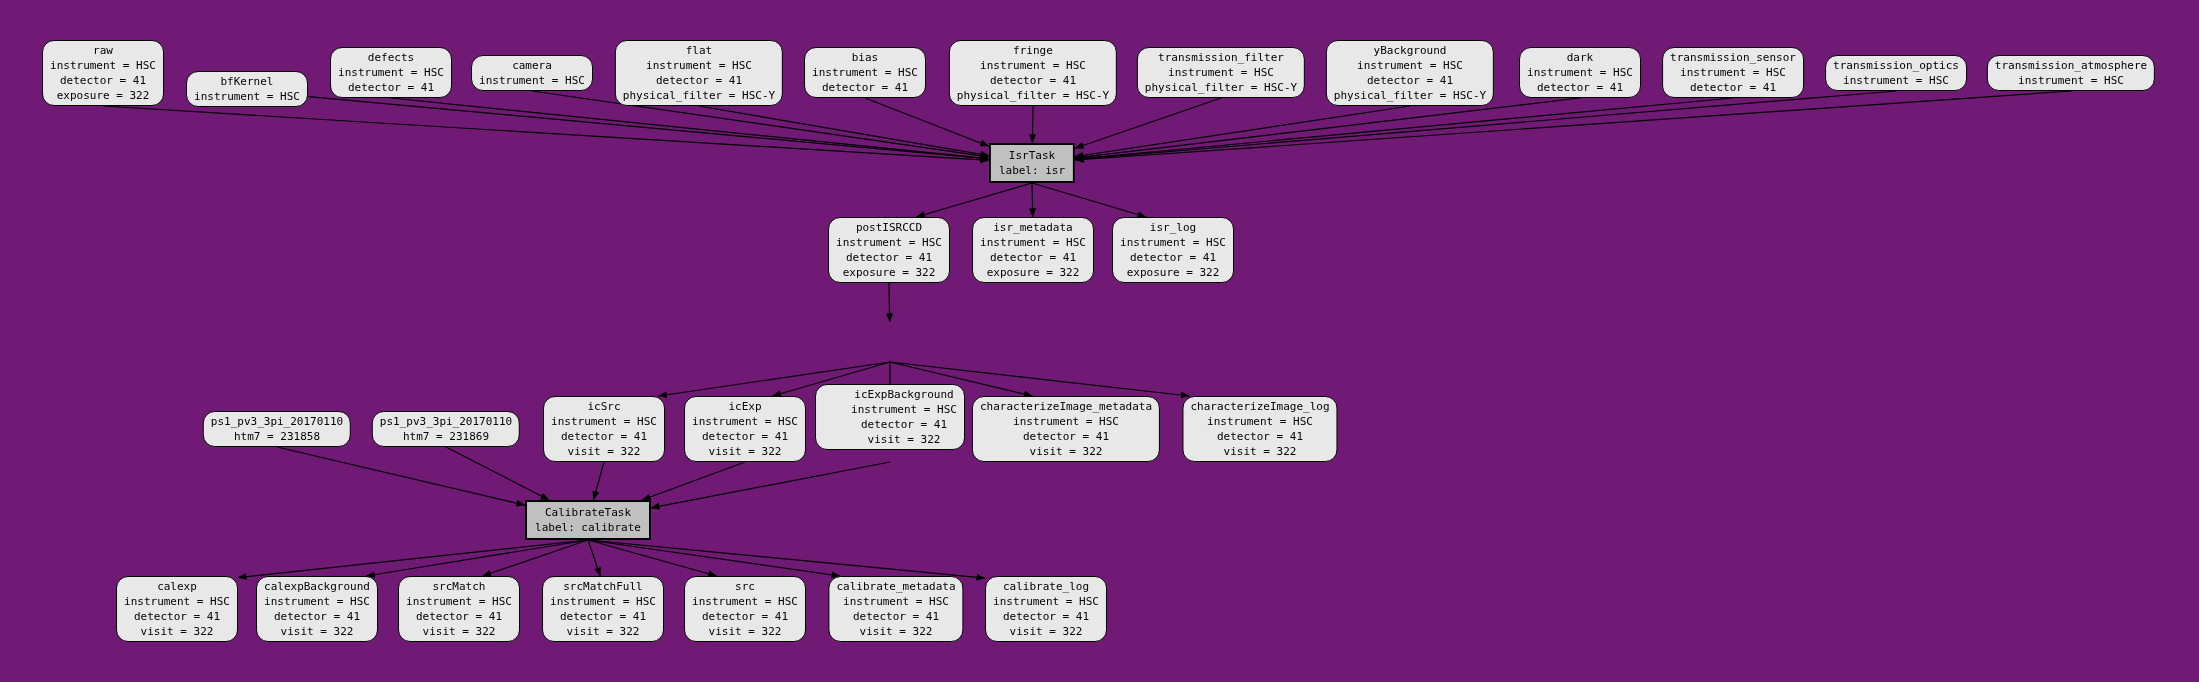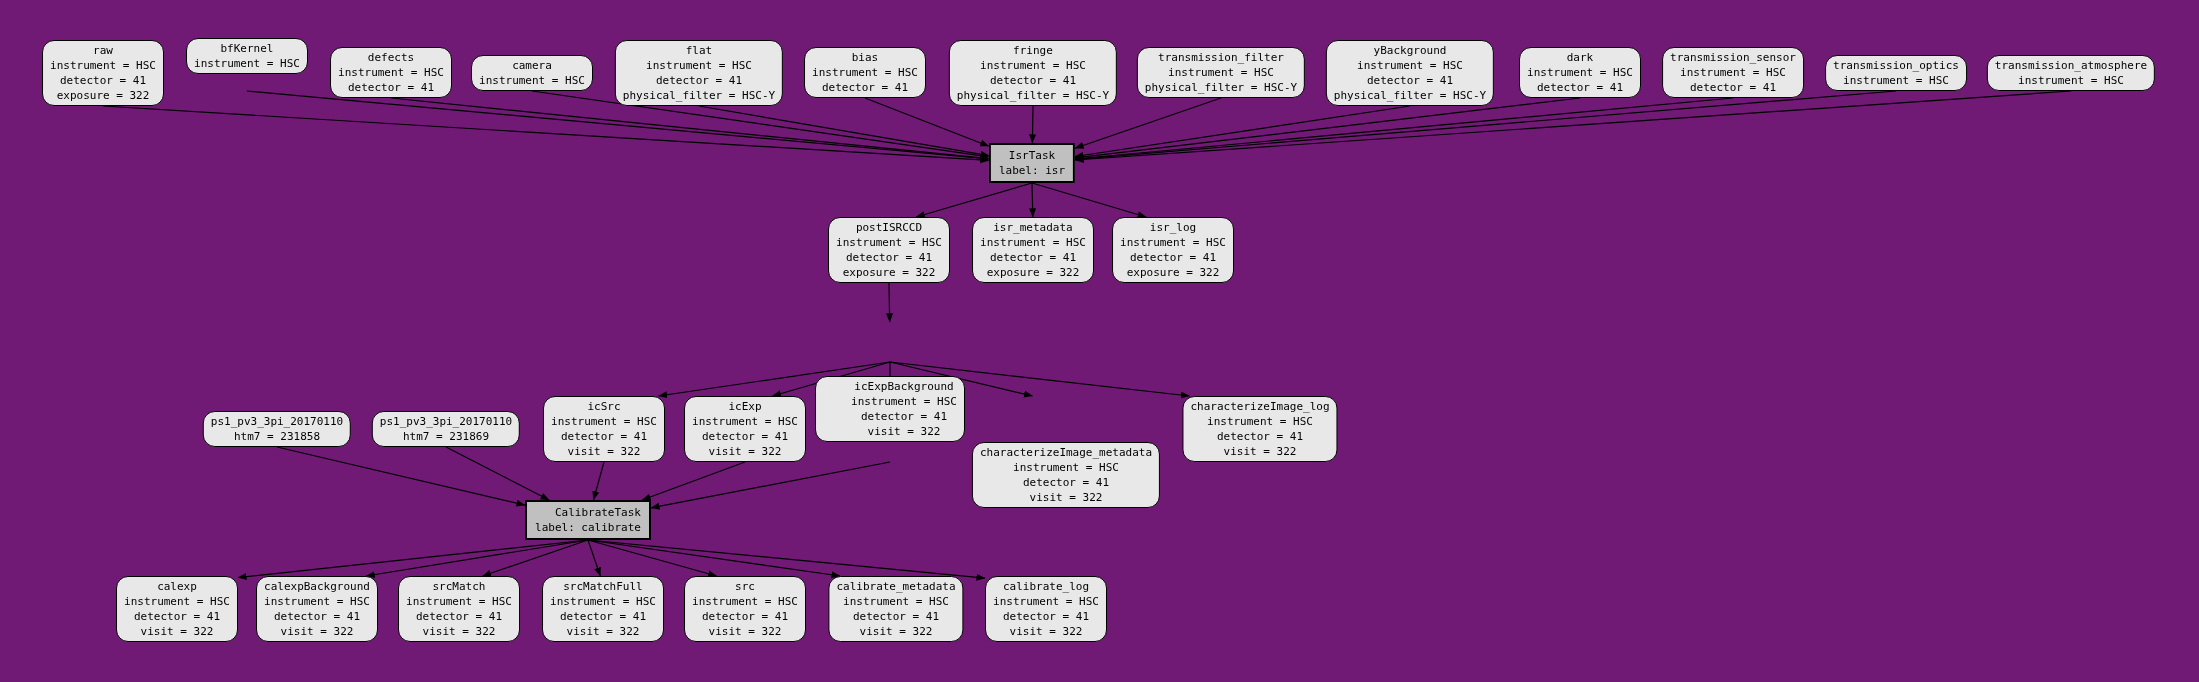--- a/index.html
+++ b/index.html
@@ -93,21 +93,21 @@
         <line x1="588.0" y1="540.0" x2="985.0" y2="578.1" stroke="#000000" stroke-width="1.2" marker-end="url(#arrowhead)"></line>
       </g>
   </svg>
 
 <div class="node dataset" style="left: 103px; top: 40px; background: rgb(232, 232, 232);">
       <div class="line">raw</div>
       <div class="line">instrument = HSC</div>
       <div class="line">detector = 41</div>
       <div class="line">exposure = 322</div>
     </div>
-    <div class="node dataset" style="left: 247px; top: 38px; background: rgb(232, 232, 232);">
+    <div class="node dataset" style="left: 247px; top: 71px; background: rgb(232, 232, 232);">
       <div class="line">bfKernel</div>
       <div class="line">instrument = HSC</div>
     </div>
     <div class="node dataset" style="left: 391px; top: 47px; background: rgb(232, 232, 232);">
       <div class="line">defects</div>
       <div class="line">instrument = HSC</div>
       <div class="line">detector = 41</div>
     </div>
     <div class="node dataset" style="left: 532px; top: 55px; background: rgb(232, 232, 232);">
       <div class="line">camera</div>
@@ -194,39 +194,39 @@
       <div class="line">instrument = HSC</div>
       <div class="line">detector = 41</div>
       <div class="line">visit = 322</div>
     </div>
     <div class="node dataset" style="left: 745px; top: 396px; background: rgb(232, 232, 232);">
       <div class="line">icExp</div>
       <div class="line">instrument = HSC</div>
       <div class="line">detector = 41</div>
       <div class="line">visit = 322</div>
     </div>
-    <div class="node dataset" style="left: 890px; top: 376px; background: rgb(232, 232, 232); padding-left: 35px;">
+    <div class="node dataset" style="left: 890px; top: 384px; background: rgb(232, 232, 232); padding-left: 35px;">
       <div class="line">icExpBackground</div>
       <div class="line">instrument = HSC</div>
       <div class="line">detector = 41</div>
       <div class="line">visit = 322</div>
     </div>
-    <div class="node dataset" style="left: 1066px; top: 396px; background: rgb(232, 232, 232); margin-top: 46px;">
+    <div class="node dataset" style="left: 1066px; top: 396px; background: rgb(232, 232, 232);">
       <div class="line">characterizeImage_metadata</div>
       <div class="line">instrument = HSC</div>
       <div class="line">detector = 41</div>
       <div class="line">visit = 322</div>
     </div>
     <div class="node dataset" style="left: 1260px; top: 396px; background: rgb(232, 232, 232);">
       <div class="line">characterizeImage_log</div>
       <div class="line">instrument = HSC</div>
       <div class="line">detector = 41</div>
       <div class="line">visit = 322</div>
     </div>
-    <div class="node task" style="left: 588px; top: 500px; background: rgb(192, 192, 192); text-align: right;">
+    <div class="node task" style="left: 588px; top: 500px; background: rgb(192, 192, 192);">
       <div class="line">CalibrateTask</div>
       <div class="line">label: calibrate</div>
     </div>
     <div class="node dataset" style="left: 177px; top: 576px; background: rgb(232, 232, 232);">
       <div class="line">calexp</div>
       <div class="line">instrument = HSC</div>
       <div class="line">detector = 41</div>
       <div class="line">visit = 322</div>
     </div>
     <div class="node dataset" style="left: 317px; top: 576px; background: rgb(232, 232, 232);">

